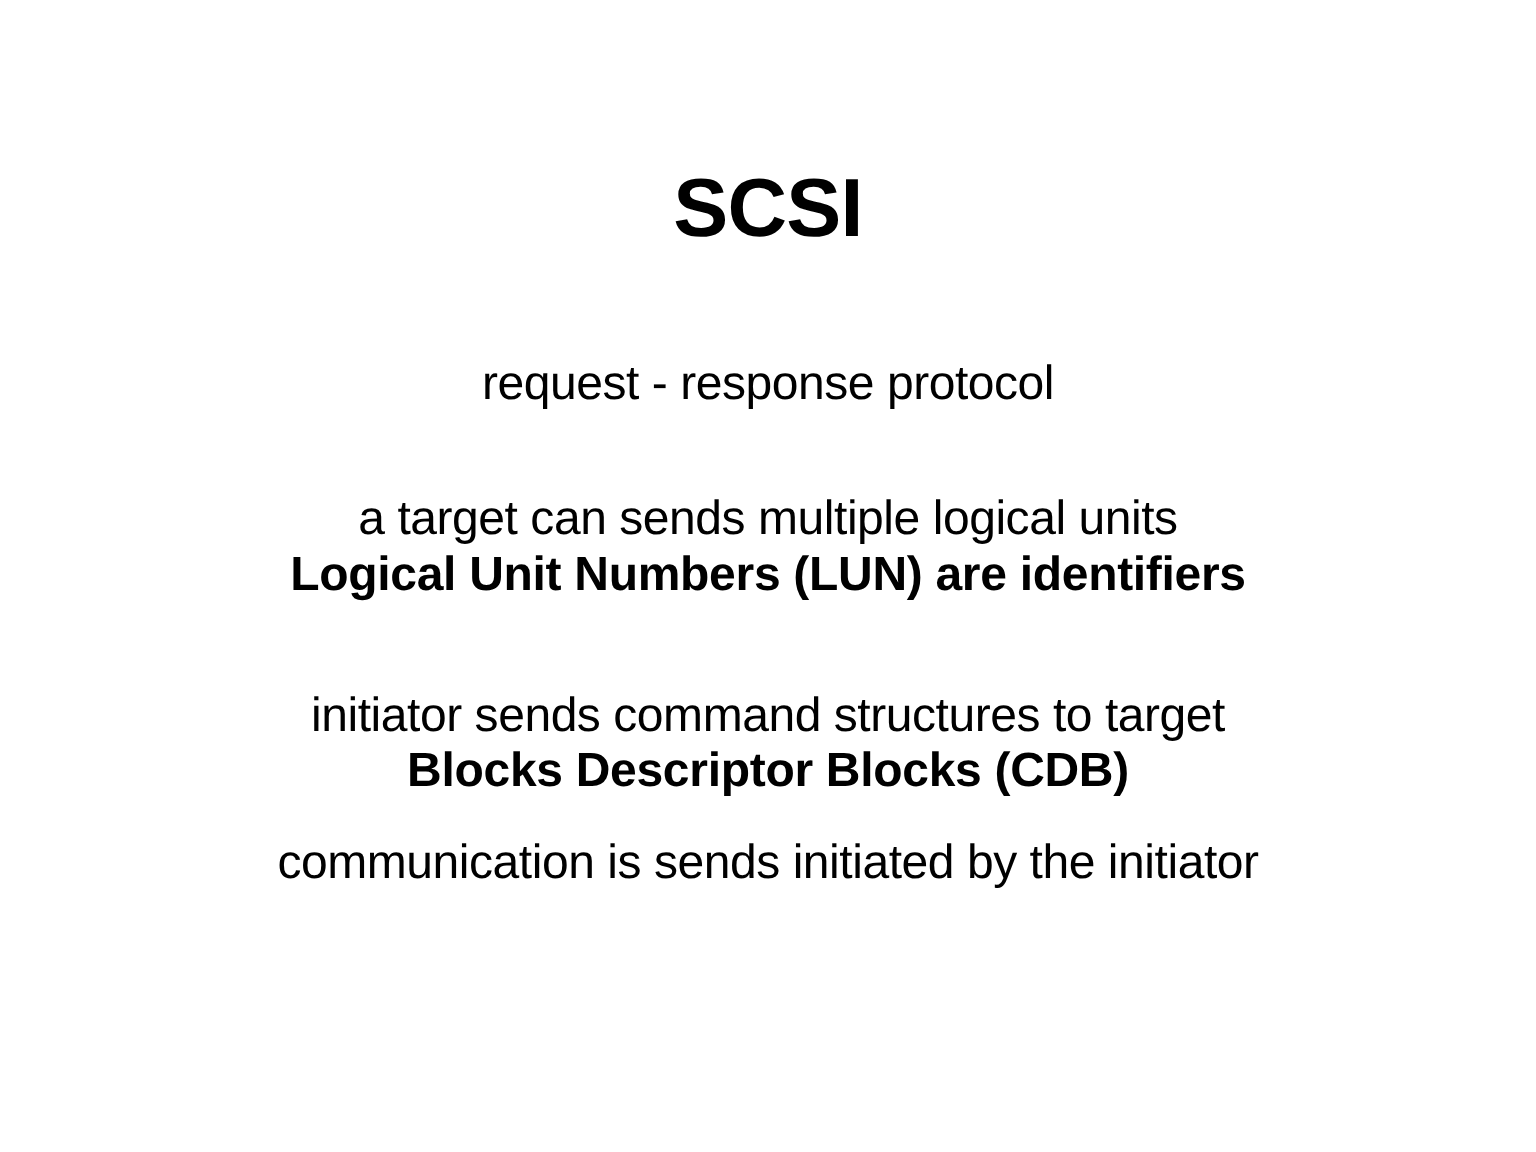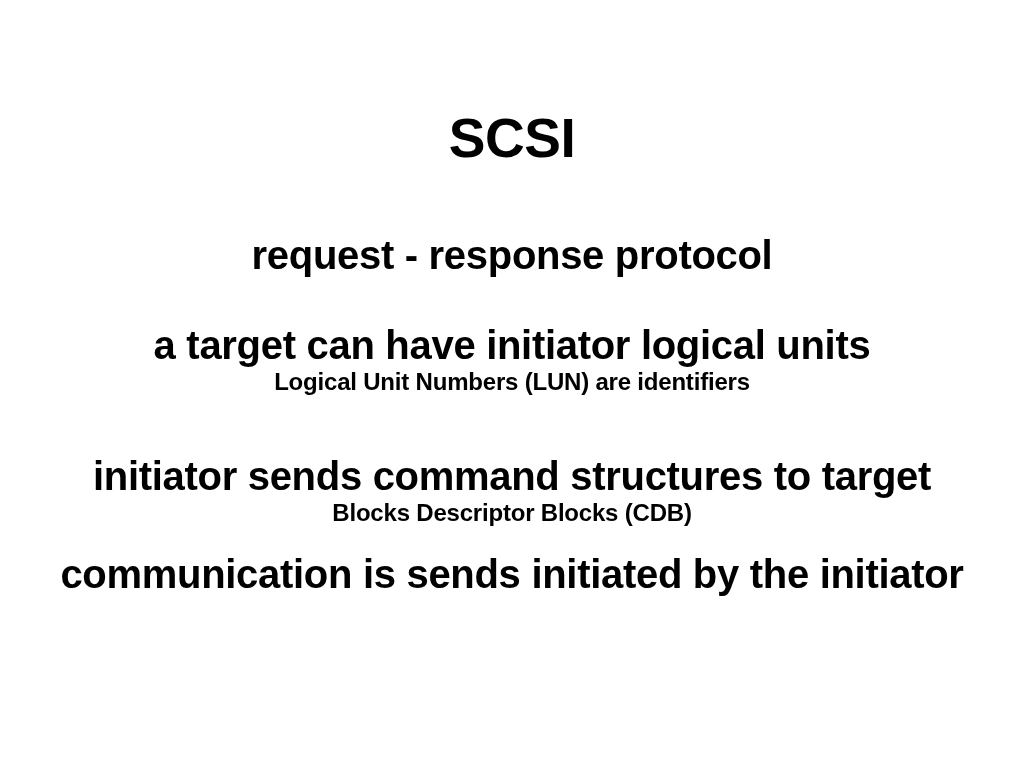--- a/index.html
+++ b/index.html
@@ -40,30 +40,30 @@
   }
 
   .body-block {
     position: absolute;
     left: 0;
     width: 1024px;
     text-align: center;
   }
 
   .line-major {
-    font-size: 40px;
-    font-weight: 700;
+    font-size: 32px;
+    font-weight: 400;
     line-height: 40px;
     letter-spacing: -0.3px;
     white-space: nowrap;
     text-align: center;
   }
 
   .line-minor {
-    font-size: 24px;
+    font-size: 32px;
     font-weight: 700;
     line-height: 30px;
     letter-spacing: -0.2px;
     white-space: nowrap;
     margin-top: 2px;
   }
 
   
   #group-protocol   { top: 215px; }
   #group-lun        { top: 305px; }
@@ -75,21 +75,21 @@
 
 <div class="slide">
 
   <div class="slide-title">SCSI</div>
 
   <div class="body-block" id="group-protocol">
     <div class="line-major">request - response protocol</div>
   </div>
 
   <div class="body-block" id="group-lun">
-    <div class="line-major">a target can have initiator logical units</div>
+    <div class="line-major">a target can sends multiple logical units</div>
     <div class="line-minor">Logical Unit Numbers (LUN) are identifiers</div>
   </div>
 
   <div class="body-block" id="group-cdb">
     <div class="line-major">initiator sends command structures to target</div>
     <div class="line-minor">Blocks Descriptor Blocks (CDB)</div>
   </div>
 
   <div class="body-block" id="group-comm">
     <div class="line-major">communication is sends initiated by the initiator</div>

